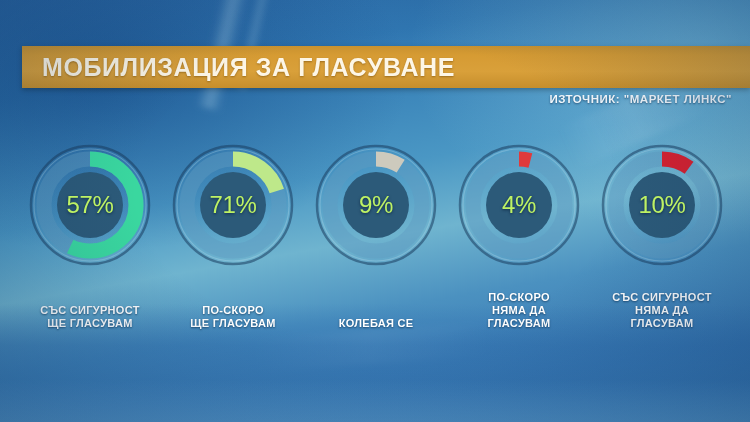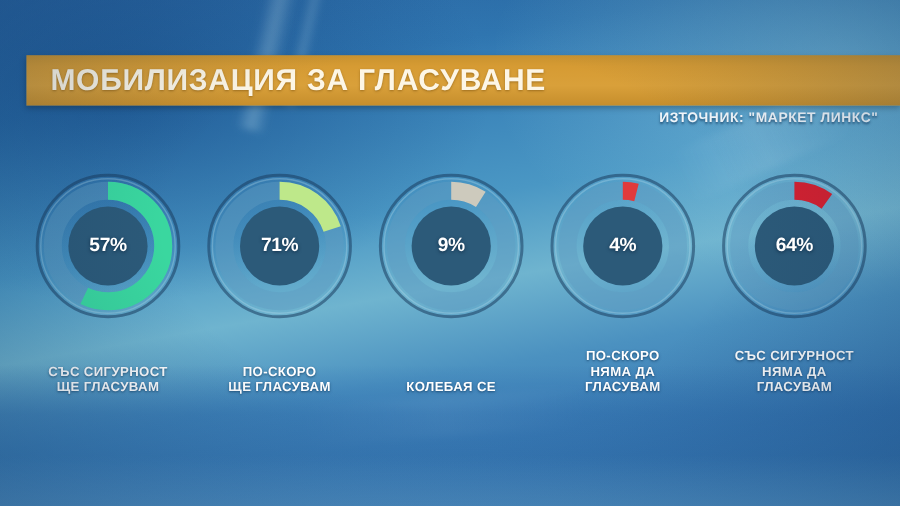--- a/index.html
+++ b/index.html
@@ -130,23 +130,23 @@
   }
   .donut-cell svg {
     position: absolute;
     inset: 0;
     width: 128px;
     height: 128px;
   }
   .donut-value {
     position: relative;
     z-index: 3;
-    color: #ffffff;
-    font-size: 16px;
-    font-weight: bold;
+    color: #bef264;
+    font-size: 24px;
+    font-weight: normal;
     letter-spacing: -.3px;
     text-shadow: 0 1px 3px rgba(5,30,55,.75);
   }
 
   
   #label-row {
     position: absolute;
     left: 26px;
     top: 278px;
     width: 700px;
@@ -230,21 +230,21 @@
         <span class="donut-value">4%</span>
       </div>
       <div class="donut-cell">
         <svg viewBox="0 0 128 128">
           <circle cx="64" cy="64" r="59" fill="none" stroke="rgba(25,60,95,.55)" stroke-width="2.5"></circle>
           <circle cx="64" cy="64" r="56" fill="none" stroke="rgba(190,225,240,.30)" stroke-width="1.2"></circle>
           <circle cx="64" cy="64" r="46" fill="none" stroke="#5f9bc0" stroke-opacity="0.45" stroke-width="15"></circle>
           <circle cx="64" cy="64" r="46" fill="none" stroke="#d6202f" stroke-width="15" stroke-dasharray="28.902652413026093 289.02652413026095" transform="rotate(-90 64 64)"></circle>
           <circle cx="64" cy="64" r="33" fill="#2c5a79"></circle>
         </svg>
-        <span class="donut-value">64%</span>
+        <span class="donut-value">10%</span>
       </div>
     </div>
 
   <div id="label-row">
       <div class="label-cell">СЪС СИГУРНОСТ
 ЩЕ ГЛАСУВАМ</div>
       <div class="label-cell">ПО-СКОРО
 ЩЕ ГЛАСУВАМ</div>
       <div class="label-cell">КОЛЕБАЯ СЕ</div>
       <div class="label-cell">ПО-СКОРО

